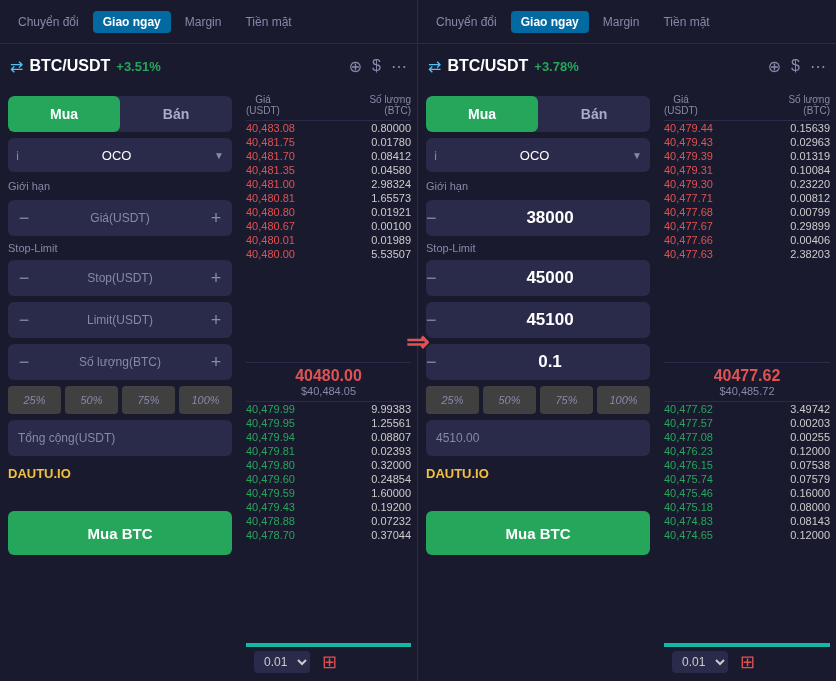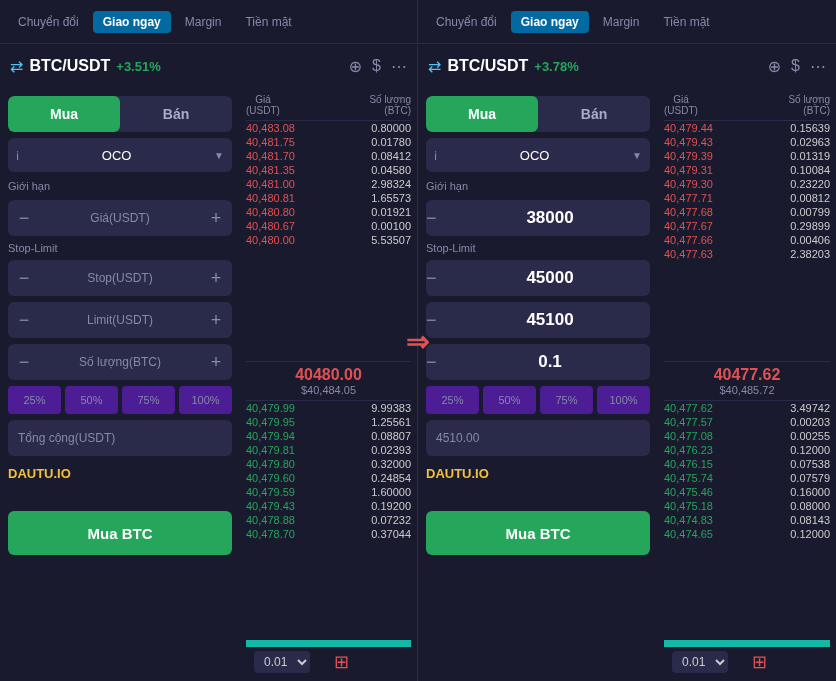--- a/index.html
+++ b/index.html
@@ -195,26 +195,27 @@
     }
 
     
     .percent-row {
       display: flex;
       gap: 4px;
     }
     .percent-btn {
       flex: 1;
       height: 28px;
-      background: #4c1d95;
+      background: #404040;
       border: none;
       border-radius: 4px;
       color: #8888aa;
       font-size: 11px;
       cursor: pointer;
+      font-style: italic;
     }
 
     
     .total-row {
       display: flex;
       align-items: center;
       background: #2a2a4a;
       border-radius: 6px;
       height: 36px;
       padding: 0 10px;
@@ -316,22 +317,22 @@
       color: #8888aa;
     }
 
     .ob-buy-rows .ob-price { color: #26a65b; }
 
     
     .bottom-bar {
       display: flex;
       align-items: center;
       padding: 4px 8px;
-      border-top: 7px solid #14b8a6;
-      gap: 24px;
+      border-top: 4px solid #14b8a6;
+      gap: 12px;
     }
     .interval-select {
       background: #2a2a4a;
       border: none;
       color: #ccc;
       font-size: 12px;
       padding: 3px 6px;
       border-radius: 4px;
       cursor: pointer;
     }
@@ -465,20 +466,24 @@
             </div>
           <div class="ob-row">
               <span class="ob-price">40,480.80</span>
               <span class="ob-qty">0.01921</span>
             </div>
           <div class="ob-row">
               <span class="ob-price">40,480.67</span>
               <span class="ob-qty">0.00100</span>
             </div>
           <div class="ob-row">
+              <span class="ob-price">40,480.01</span>
+              <span class="ob-qty">0.01989</span>
+            </div>
+          <div class="ob-row">
               <span class="ob-price">40,480.00</span>
               <span class="ob-qty">5.53507</span>
             </div>
         </div>
 
         <div class="current-price-row">
           <div class="current-price red">40480.00</div>
           <div class="current-usd">$40,484.05</div>
         </div>
 

